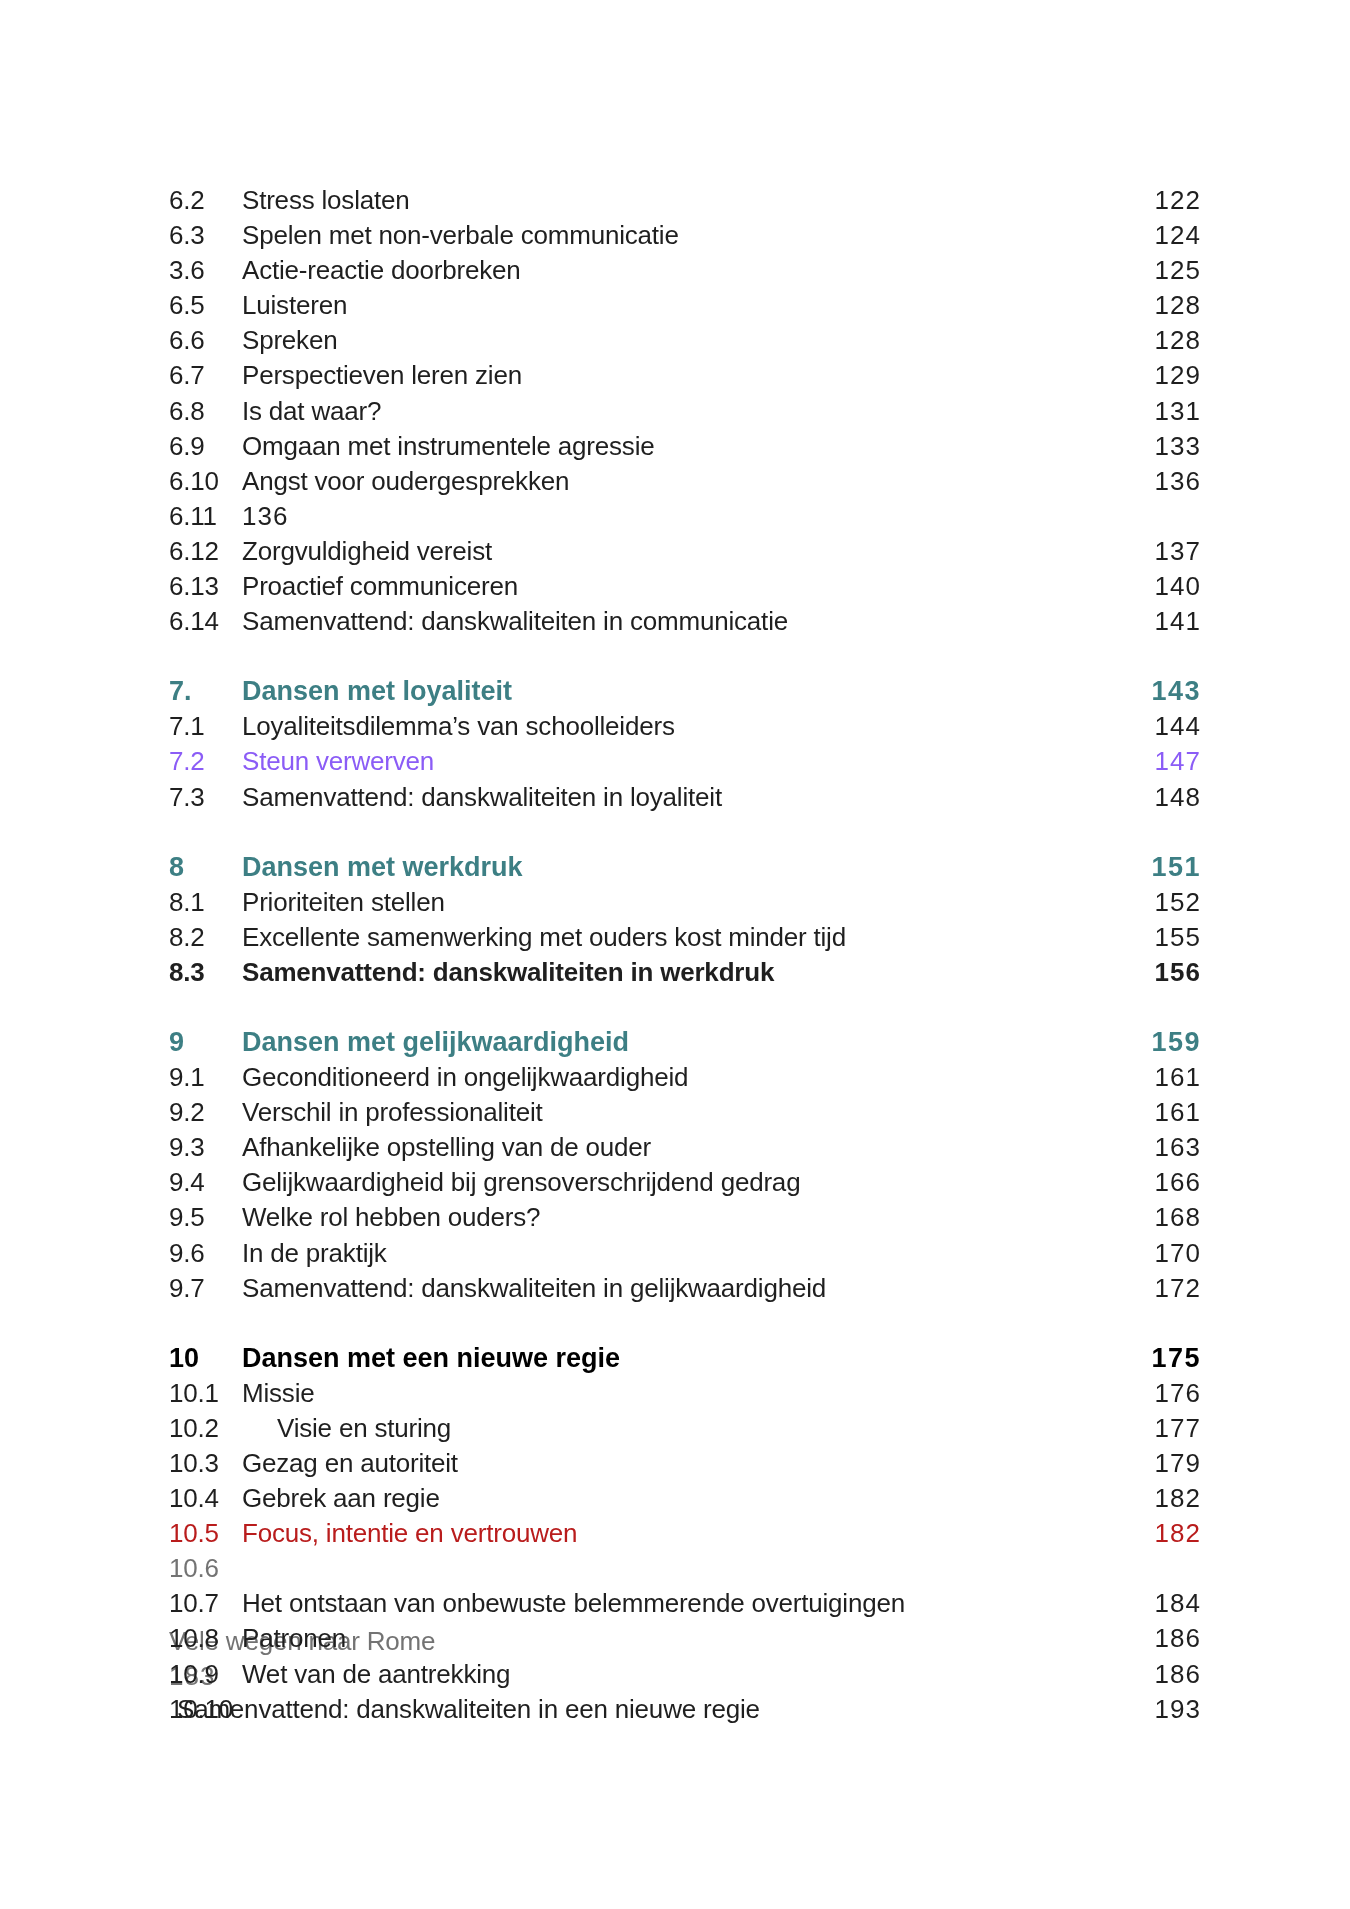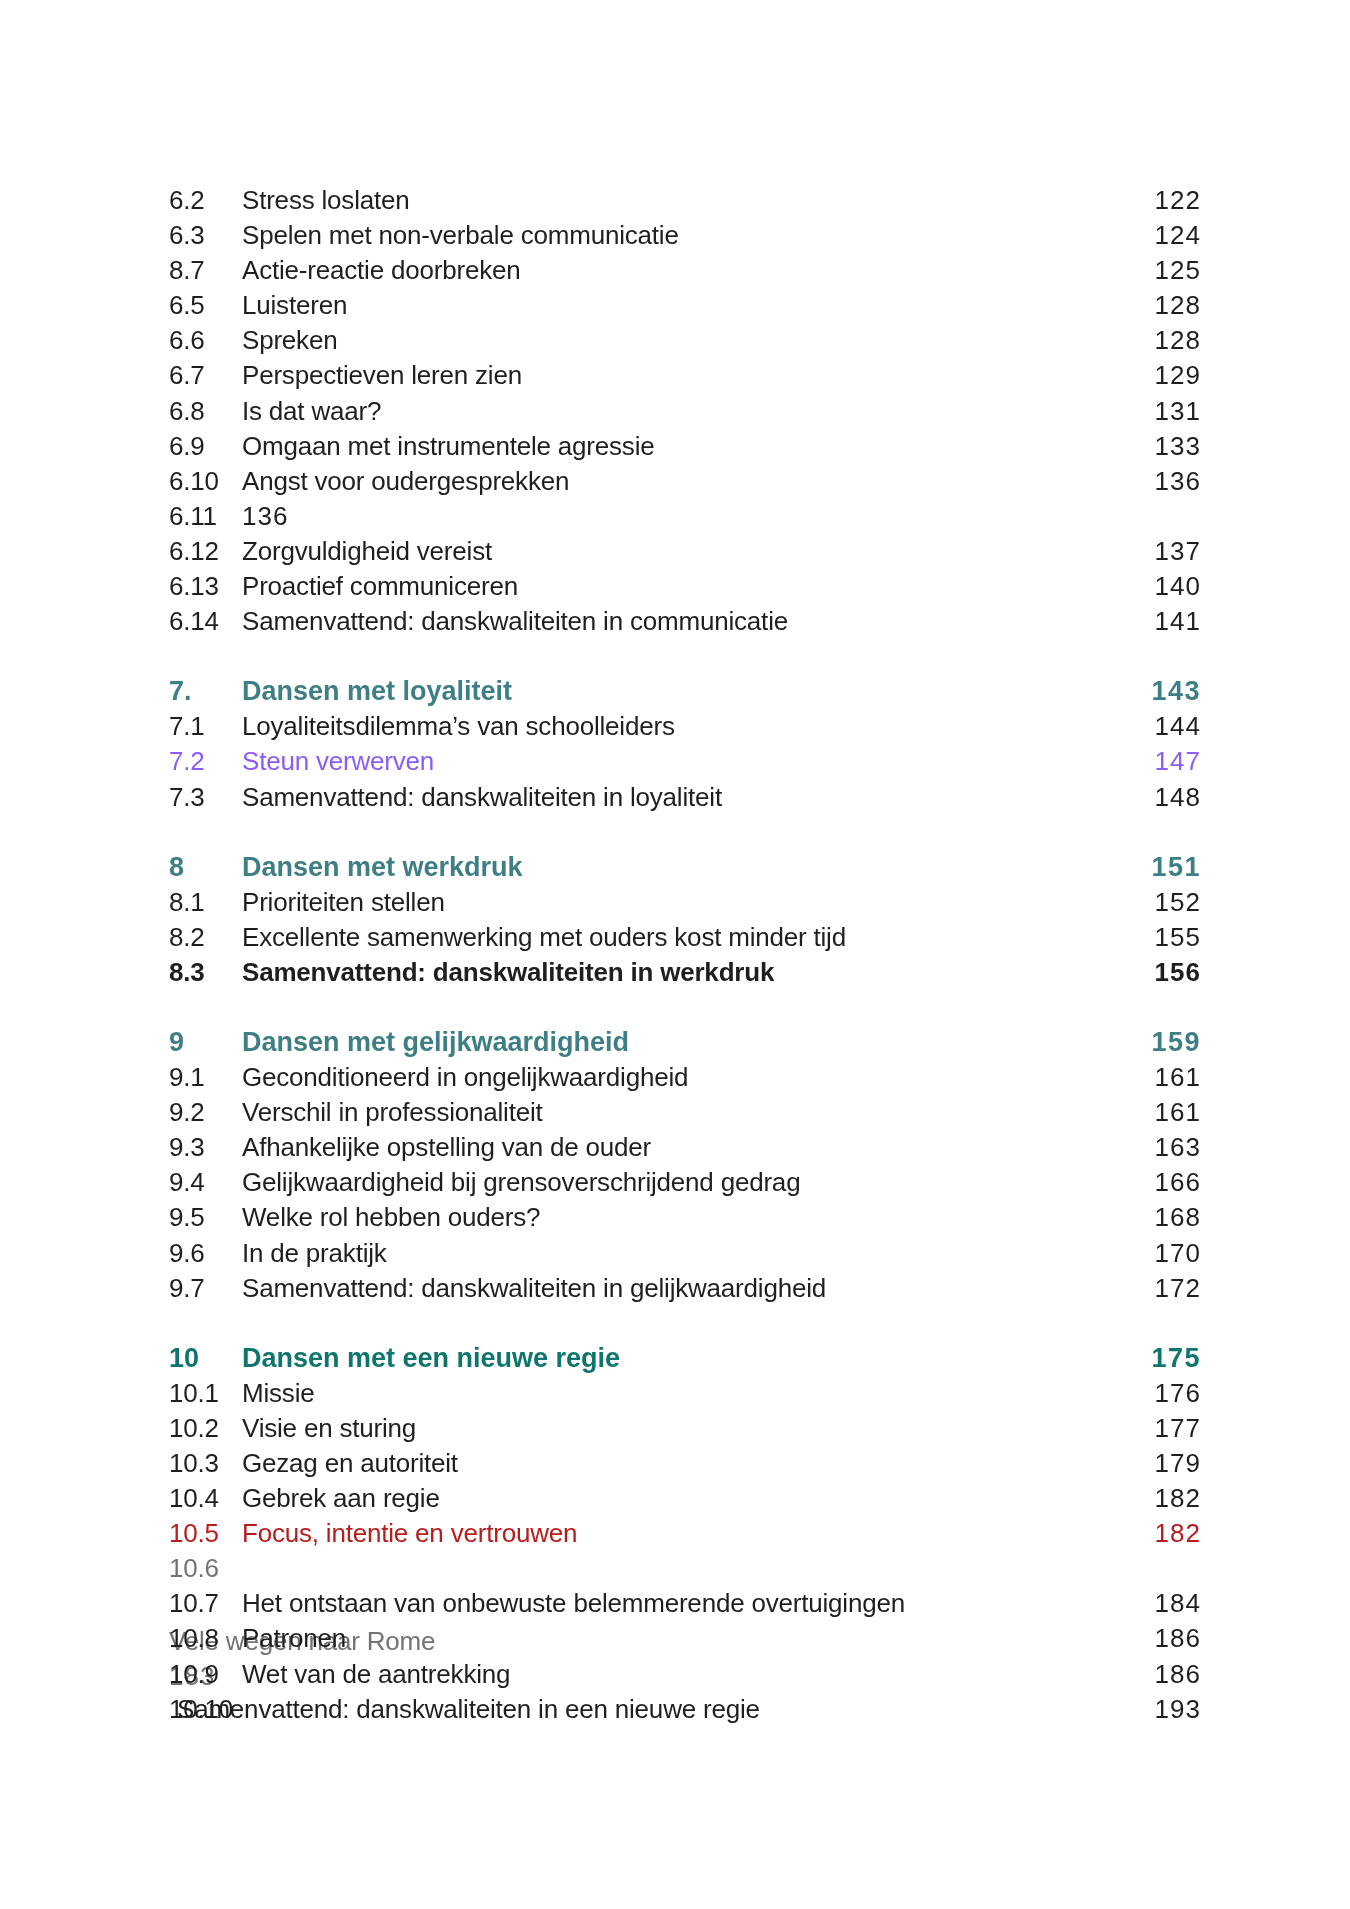--- a/index.html
+++ b/index.html
@@ -74,21 +74,21 @@
         <span class="num">6.2</span>
         <span class="title">Stress loslaten</span>
         <span class="page">122</span>
       </div>
       <div class="row" style="color: rgb(31, 31, 31);">
         <span class="num">6.3</span>
         <span class="title">Spelen met non-verbale communicatie</span>
         <span class="page">124</span>
       </div>
       <div class="row" style="color: rgb(31, 31, 31);">
-        <span class="num">8.7</span>
+        <span class="num">3.6</span>
         <span class="title">Actie-reactie doorbreken</span>
         <span class="page">125</span>
       </div>
       <div class="row" style="color: rgb(31, 31, 31);">
         <span class="num">6.5</span>
         <span class="title">Luisteren</span>
         <span class="page">128</span>
       </div>
       <div class="row" style="color: rgb(31, 31, 31); justify-content: flex-end;">
         <span class="num">6.6</span>
@@ -215,31 +215,31 @@
         <span class="title">In de praktijk</span>
         <span class="page">170</span>
       </div>
       <div class="row" style="color: rgb(31, 31, 31);">
         <span class="num">9.7</span>
         <span class="title">Samenvattend: danskwaliteiten in gelijkwaardigheid</span>
         <span class="page">172</span>
       </div>
     </div>
     <div class="section">
-      <div class="row chapter" style="color: #0f766e;">
+      <div class="row chapter" style="color: #000000;">
         <span class="num">10</span>
         <span class="title">Dansen met een nieuwe regie</span>
         <span class="page">175</span>
       </div>
       <div class="row" style="color: rgb(31, 31, 31);">
         <span class="num">10.1</span>
         <span class="title">Missie</span>
         <span class="page">176</span>
       </div>
-      <div class="row" style="color: rgb(31, 31, 31);">
+      <div class="row" style="color: rgb(31, 31, 31); gap: 35px;">
         <span class="num">10.2</span>
         <span class="title">Visie en sturing</span>
         <span class="page">177</span>
       </div>
       <div class="row" style="color: rgb(31, 31, 31);">
         <span class="num">10.3</span>
         <span class="title">Gezag en autoriteit</span>
         <span class="page">179</span>
       </div>
       <div class="row" style="color: rgb(31, 31, 31);">

